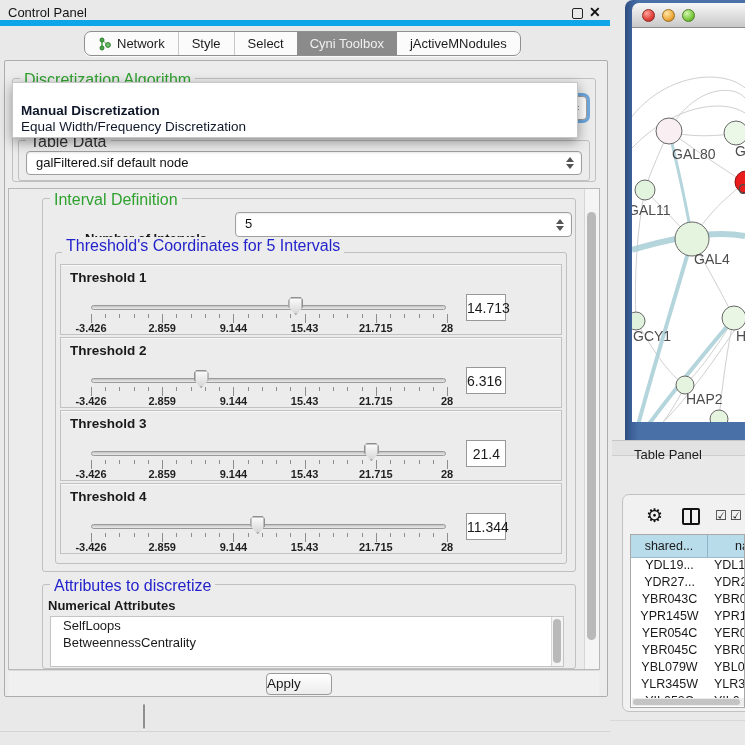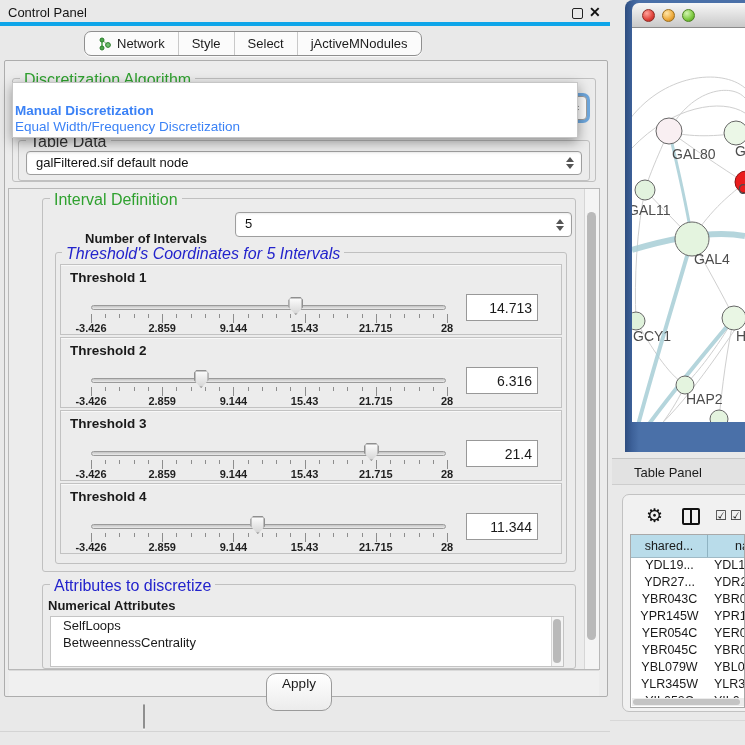--- a/index.html
+++ b/index.html
@@ -2,21 +2,21 @@
 <html><head>
 <meta charset="utf-8">
 <style>
   * { margin:0; padding:0; box-sizing:border-box; }
   html,body { width:745px; height:745px; overflow:hidden;
     font-family:"Liberation Sans", sans-serif; background:#e9e9e9; color:#1a1a1a; }
   .abs { position:absolute; }
 
   
   #titlebar { left:0; top:0; width:610px; height:26px; background:#e9e9e9;
-    border-bottom:4px solid #0ea5e9; }
+    border-bottom:6px solid #0ea5e9; }
   #titlebar .title { position:absolute; left:8px; top:5px; font-size:13px; color:#141414; }
   .float-icon { position:absolute; left:572px; top:8px; width:11px; height:11px;
     border:1.5px solid #222; border-radius:2px; }
   .close-icon { position:absolute; left:589px; top:4px; font-size:14px; font-weight:700; color:#111; }
 
   .seg-bar { display:inline-flex; border:1px solid #8f8f8f; border-radius:7px;
     background:#fbfbfb; overflow:hidden; height:25px; box-shadow:0 1px 1px rgba(255,255,255,.8); }
   .seg { padding:0 13px; line-height:24px; font-size:13px; color:#1c1c1c; white-space:nowrap;
     border-left:1px solid #c9c9c9; display:flex; align-items:center; gap:5px; }
   .seg:first-child { border-left:none; }
@@ -43,21 +43,21 @@
   .combo .arrows:before { top:1px; border-bottom:5px solid #555; }
   .combo .arrows:after { bottom:1px; border-top:5px solid #555; }
   #algo-combo { left:24px; top:96px; width:563px; height:24px; z-index:5;
     box-shadow:0 0 0 3px rgba(96,160,219,.9); }
 
   
   #popup { left:12px; top:82px; width:566px; height:56px; background:#fff;
     border:1px solid #c6c6c6; box-shadow:0 4px 12px rgba(0,0,0,.4); z-index:50; }
   #popup .hint { position:absolute; left:0; right:0; top:3px; text-align:center;
     color:#b7b7b7; font-size:13.5px; }
-  #popup .opt { position:absolute; left:2px; font-size:13.5px; color:#3b82f6; white-space:nowrap; }
+  #popup .opt { position:absolute; left:8px; font-size:13.5px; color:#0f172a; white-space:nowrap; }
   #popup .opt.b { font-weight:700; top:20px; }
   #popup .opt.n { top:36px; }
 
   
   #settings { left:8px; top:188px; width:592px; height:482px; background:#ececec;
     border:1px solid #b8b8b8; }
   .vscroll-track { position:absolute; background:#f4f4f4; border-left:1px solid #d6d6d6; }
   .vscroll-thumb { position:absolute; background:#b9b9b9; border-radius:5px; }
   #main-vscroll { left:584px; top:189px; width:15px; height:480px; }
   #main-vthumb { left:587px; top:212px; width:9px; height:428px; }
@@ -78,56 +78,56 @@
     background:linear-gradient(#ffffff,#d2d2d2);
     clip-path:polygon(18% 0,82% 0,100% 16%,100% 55%,50% 100%,0 55%,0 16%);
     box-shadow:inset 0 0 0 1.5px #8f8f8f; }
   .thr-ticks { position:absolute; left:30px; top:48px; width:356px; height:11px; }
   .thr-ticks i { position:absolute; width:1px; background:#8d8d8d; top:1px; }
   .thr-ticks i.minor { height:4px; }
   .thr-ticks i.major { height:9px; }
   .thr-scale { position:absolute; left:30px; top:57px; width:356px; height:12px; }
   .thr-scale span { position:absolute; transform:translateX(-50%); font-size:11px;
     font-weight:700; color:#1f1f1f; white-space:nowrap; }
-  .thr-value { position:absolute; left:405px; top:29px; width:72px; height:27px;
+  .thr-value { position:absolute; left:405px; top:29px; width:40px; height:27px;
     background:#fff; border:1px solid #989898; font-size:14px; text-align:right;
     padding:5px 5px 0 0; }
 
   #attr-group { left:42px; top:584px; width:534px; height:85px; }
   #num-attr-label { position:absolute; left:48px; top:598px; font-size:13px; font-weight:700; }
   #attr-list { position:absolute; left:50px; top:616px; width:514px; height:51px;
     background:#fff; border:1px solid #c4c4c4; overflow:hidden; }
   #attr-list .item { font-size:13px; line-height:17px; padding-left:12px; white-space:nowrap; }
   #attr-vscroll { left:551px; top:617px; width:12px; height:49px; }
   #attr-vthumb { left:553px; top:619px; width:8px; height:44px; }
 
   #apply-bar { left:9px; top:670px; width:590px; height:26px; background:#f0f0f0;
     border-top:1px solid #dadada; }
-  #apply-btn { position:absolute; left:257px; top:2px; width:66px; height:38px;
-    background:linear-gradient(#ffffff,#ececec); border:1px solid #9a9a9a; border-radius:10px;
-    font-size:13.5px; text-align:center; line-height:20px; }
+  #apply-btn { position:absolute; left:257px; top:2px; width:66px; height:22px;
+    background:linear-gradient(#ffffff,#ececec); border:1px solid #9a9a9a; border-radius:4px;
+    font-size:13.5px; text-align:left; line-height:20px; }
 
   #left-bottom-line { left:0; top:731px; width:610px; height:1px; background:#d4d4d4; }
 
   
   #right-bg { left:610px; top:0; width:135px; height:745px; background:#e9e9e9; }
   #net-window { left:625px; top:0; width:120px; height:452px; border-top-left-radius:8px;
     background:linear-gradient(90deg,#2e4d7f 0px,#3d6199 7px,#4a70a8 14px); }
   #mac-titlebar { left:632px; top:3px; width:113px; height:25px; border-top-left-radius:7px;
     background:linear-gradient(#f7f7f7,#c9c9c9); border-bottom:1px solid #8b8b8b; }
   .light { position:absolute; top:6px; width:13px; height:13px; border-radius:50%; }
   #light-red { left:10px; background:radial-gradient(circle at 35% 30%,#ffa39b,#e0413a 60%,#a02722);
     border:1px solid #8e2b24; }
   #light-yellow { left:30px; background:radial-gradient(circle at 35% 30%,#ffe6a8,#eda93b 60%,#b87718);
     border:1px solid #9c6f1d; }
   #light-green { left:50px; background:radial-gradient(circle at 35% 30%,#d2f5b0,#7cc83e 60%,#4e9123);
     border:1px solid #4c8321; }
   #net-canvas { left:632px; top:28px; width:113px; height:394px; background:#fff; overflow:hidden; }
 
-  #tp-header { left:612px; top:458px; width:133px; height:27px; background:#e2e2e2;
+  #tp-header { left:612px; top:440px; width:133px; height:16px; background:#e2e2e2;
     border-top:1px solid #c6c6c6; border-bottom:1px solid #cdcdcd; }
   #tp-header .t { position:absolute; left:22px; top:6px; font-size:13px; color:#1c1c1c; }
   #tp-box { left:622px; top:494px; width:130px; height:218px; background:#f1f1f1;
     border:1px solid #c2c2c2; border-top-left-radius:7px; border-bottom-left-radius:7px; }
   #tp-gear { position:absolute; left:23px; top:9px; font-size:19px; color:#111;
     font-family:"DejaVu Sans", sans-serif; }
   #tp-split { position:absolute; left:59px; top:13px; width:18px; height:17px;
     border:2px solid #111; border-radius:2px; }
   #tp-split:before { content:""; position:absolute; left:6px; top:0; width:2px; height:13px; background:#111; }
   .tp-check { position:absolute; top:13px; font-size:13px; color:#1a1a1a;
@@ -170,20 +170,23 @@
         <circle cx="10" cy="8" r="2.4" fill="#6fc06f" stroke="#2c7c2c"></circle>
       </svg>
       <span>Network</span>
     </div>
     <div class="seg">
         <span>Style</span>
       </div>
     <div class="seg">
         <span>Select</span>
       </div>
+    <div class="seg sel">
+        <span>Cyni Toolbox</span>
+      </div>
     <div class="seg">
         <span>jActiveMNodules</span>
       </div>
   </div>
 </div>
 
 <div class="abs" id="content"></div>
 
 <div class="groupbox" id="algo-group" style="left:12px;top:78px;width:584px;height:104px;"></div>
 <div class="grouplabel g-green" style="left:20px;top:71px;">Discretization Algorithm</div>
@@ -211,21 +214,21 @@
 <div class="groupbox" id="interval-group"></div>
 <div class="grouplabel g-green" style="left:50px;top:191px;">Interval Definition</div>
 
 <div class="abs" id="noi-label">Number of Intervals</div>
 <div class="combo" id="noi-combo">
   <span>5</span>
   <span class="arrows"></span>
 </div>
 
 <div class="groupbox" id="thr-group"></div>
-<div class="grouplabel g-blue" style="left:62px;top:245px;font-style:italic;">Threshold's Coordinates for 5 Intervals</div>
+<div class="grouplabel g-blue" style="left:62px;top:237px;">Threshold's Coordinates for 5 Intervals</div>
 
 <div class="abs" id="threshold-stack">
     <div class="thr-panel">
       <div class="thr-label">Threshold 1</div>
       <div class="thr-track"></div>
       <div class="thr-thumb" style="left: 227.3px;"></div>
       <div class="thr-ticks">
         <i class="major" style="left: 0%;"></i>
         <i class="minor" style="left: 4%;"></i>
         <i class="minor" style="left: 8%;"></i>

